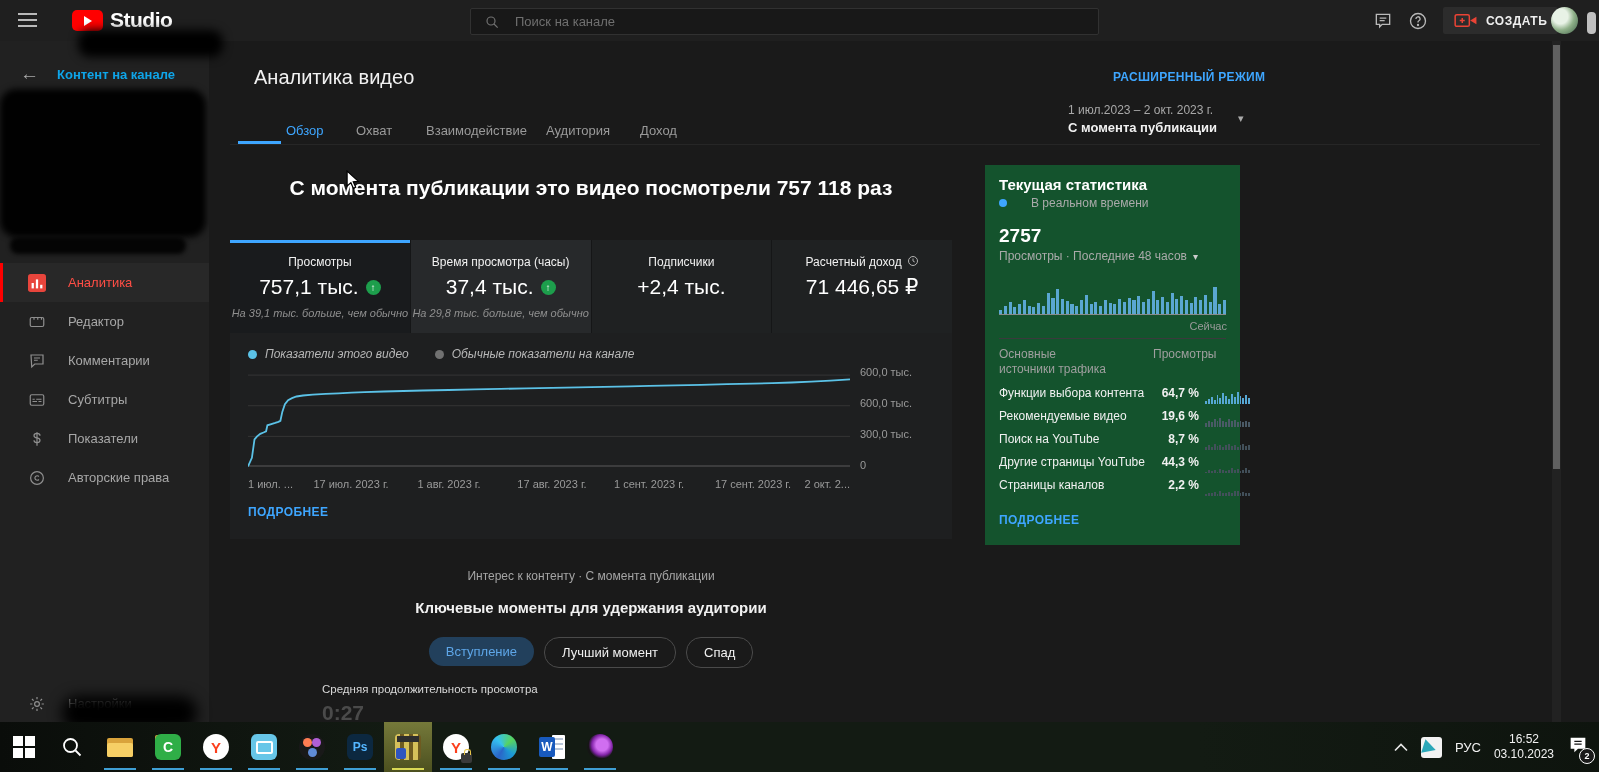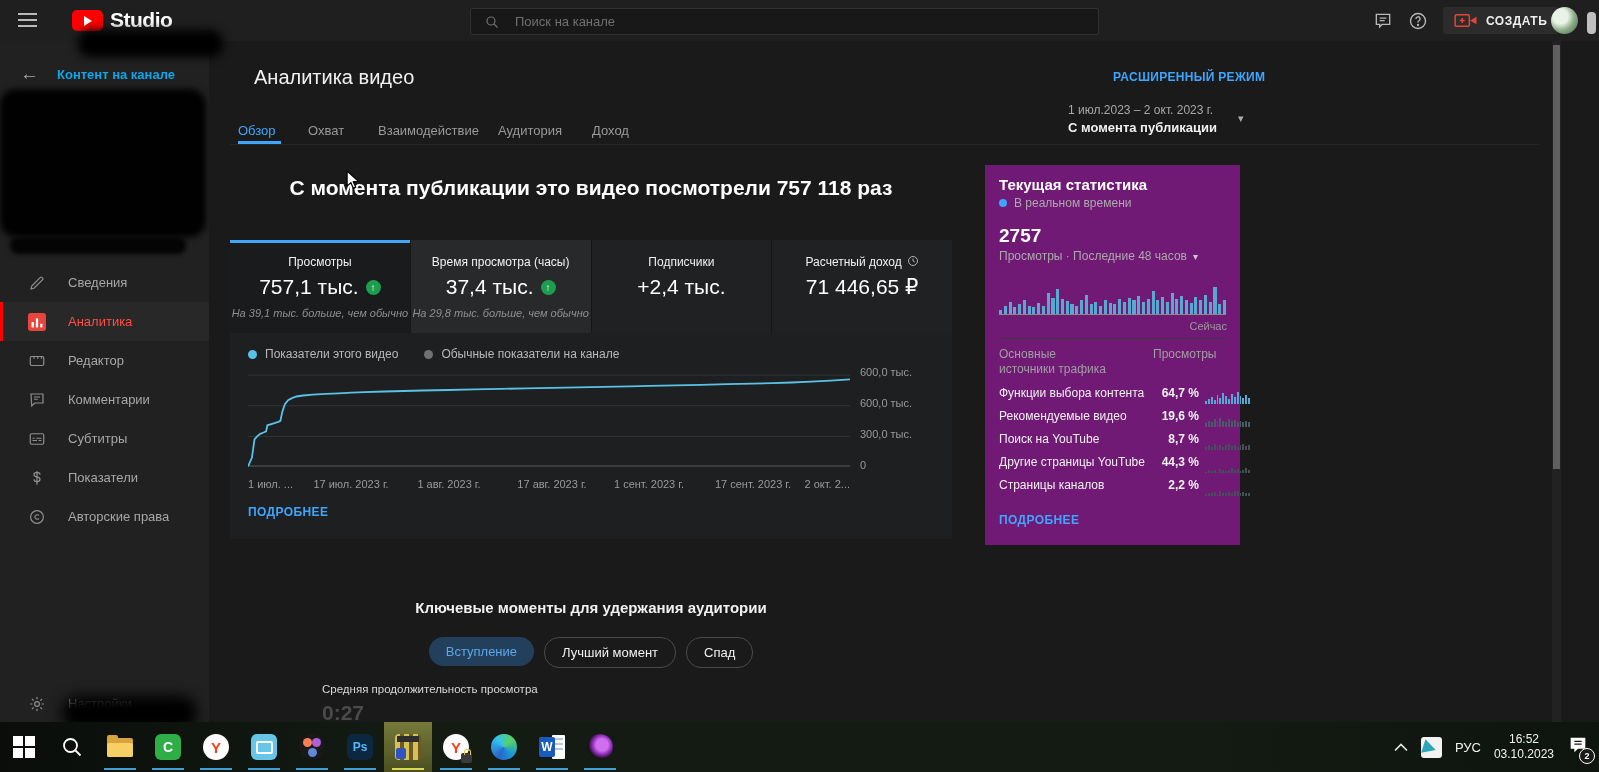--- a/index.html
+++ b/index.html
@@ -39,57 +39,57 @@
   .sb-settings{position:absolute;left:0;top:643px;width:209px;}
   .sb-partial{position:absolute;left:0;top:678px;width:209px;}
   
   .page-title{position:absolute;left:254px;top:66px;font-size:20px;font-weight:500;color:#f1f1f1;}
   .adv-link{position:absolute;left:1113px;top:70px;font-size:12px;font-weight:700;letter-spacing:.3px;color:#3ea6ff;cursor:pointer;}
   .date-box{position:absolute;left:1068px;top:103px;cursor:pointer;}
   .date-range{font-size:12px;color:#a8a8a8;}
   .date-period{font-size:13px;font-weight:700;color:#f1f1f1;margin-top:3px;}
   .date-caret{position:absolute;left:1238px;top:112px;font-size:11px;color:#aaa;cursor:pointer;}
   .tabs-line{position:absolute;left:230px;top:144px;width:1310px;height:1px;background:#262626;}
-  .tab{position:absolute;top:123px;font-size:13px;color:#9a9a9a;cursor:pointer;}
+  .tab{position:absolute;top:123px;font-size:13px;color:#9a9a9a;cursor:pointer;margin-left:48px;}
   .tab.active{color:#3ea6ff;}
   .tab-underline{position:absolute;left:238px;top:141px;width:43px;height:3px;background:#3ea6ff;}
   .headline{position:absolute;left:230px;top:176px;width:722px;text-align:center;
       font-size:21px;font-weight:700;color:#fff;}
   
   .panel{position:absolute;left:230px;top:240px;width:722px;height:299px;background:#1e1f20;}
   .metric-strip{display:flex;height:93px;}
   .m-card{flex:1;border-right:1px solid #151617;text-align:center;padding-top:15px;background:#1f2122;cursor:pointer;}
   .m-card:last-child{border-right:none;}
   .m-card.selected{background:#191b1d;box-shadow:inset 0 3px 0 #3ea6ff;}
   .m-card.hovered{background:#27292b;}
   .m-label{font-size:12px;color:#f1f1f1;}
   .m-value{font-size:21px;color:#fff;margin-top:6px;}
   .m-note{font-size:11px;font-style:italic;color:#8f8f8f;margin-top:8px;}
   .up-badge{display:inline-block;width:15px;height:15px;line-height:15px;border-radius:50%;background:#1d9e4c;
       color:#fff;font-size:10px;font-weight:700;text-align:center;vertical-align:3px;margin-left:7px;}
   .clock-ic{width:12px;height:12px;color:#b0b0b0;vertical-align:-1px;margin-left:5px;}
-  .legend{position:absolute;left:18px;top:107px;display:flex;gap:26px;font-size:12px;color:#b8b8b8;}
+  .legend{position:absolute;left:18px;top:107px;display:flex;gap:26px;font-size:12px;color:#b8b8b8;font-style:italic;}
   .legend .dot{width:9px;height:9px;border-radius:50%;display:inline-block;margin-right:8px;vertical-align:-1px;}
   .chart-wrap{position:absolute;left:18px;top:130px;width:602px;height:97px;}
   .ytick{position:absolute;left:630px;font-size:11px;color:#9a9a9a;}
   .xtick{position:absolute;top:238px;font-size:11px;color:#9a9a9a;white-space:nowrap;}
   .see-more{position:absolute;left:18px;top:265px;font-size:12px;font-weight:700;letter-spacing:.4px;color:#3ea6ff;cursor:pointer;}
   
   .km-context{position:absolute;left:230px;top:569px;width:722px;text-align:center;font-size:12px;color:#a5a5a5;}
   .km-title{position:absolute;left:230px;top:599px;width:722px;text-align:center;font-size:15px;font-weight:700;color:#f1f1f1;}
   .km-chips{position:absolute;left:230px;top:637px;width:722px;display:flex;justify-content:center;gap:10px;}
   .chip{height:29px;line-height:29px;padding:0 17px;border-radius:15px;font-size:13px;color:#f1f1f1;
       border:1px solid #4a4a4a;cursor:pointer;}
   .chip.active{border:none;background:#22405c;color:#5ea6e8;}
   .avg-label{position:absolute;left:322px;top:683px;font-size:11.5px;color:#d9d9d9;}
   .avg-value{position:absolute;left:322px;top:701px;font-size:21px;font-weight:700;color:#4a4a4a;}
   
-  .rpanel{position:absolute;left:985px;top:165px;width:255px;height:380px;background:#701a75;}
+  .rpanel{position:absolute;left:985px;top:165px;width:255px;height:380px;background:#14532d;}
   .rt-title{position:absolute;left:14px;top:11px;font-size:15px;font-weight:700;color:#fff;}
-  .rt-live{position:absolute;left:14px;top:31px;display:flex;align-items:center;gap:7px;font-size:12px;color:#aaa;}
+  .rt-live{position:absolute;left:14px;top:31px;display:flex;align-items:center;gap:24px;font-size:12px;color:#aaa;}
   .live-dot{width:8px;height:8px;border-radius:50%;background:#3ea6ff;}
   .rt-count{position:absolute;left:14px;top:60px;font-size:19px;font-weight:700;color:#fff;}
   .rt-caption{position:absolute;left:14px;top:84px;font-size:12px;color:#aaa;cursor:pointer;}
   .rt-caption .caret{font-size:10px;color:#ccc;margin-left:6px;}
   .rt-bars{position:absolute;left:14px;top:118px;width:227px;height:31px;display:flex;align-items:flex-end;gap:1.7px;
       border-bottom:1px solid #8a8a8a;}
   .rt-bars div{flex:1;}
   .rt-now{position:absolute;right:13px;top:155px;font-size:11px;color:#9a9a9a;}
   .rt-div{position:absolute;left:14px;right:14px;top:173px;height:1px;background:#3a3a3c;}
   .tr-h1{position:absolute;left:14px;top:182px;width:112px;font-size:12px;line-height:15px;color:#9f9f9f;}
@@ -199,26 +199,20 @@
     <div class="avatar"></div>
     <div class="edge-sliver"></div>
   </div>
 
   <div class="sidebar">
     <span class="sb-back">←</span>
     <span class="sb-header">Контент на канале</span>
     <div class="sb-blob1"></div>
     <div class="sb-blob2"></div>
     <div class="sb-nav">
-      <div class="sb-item">
-        <span class="ic"><svg width="18" height="18" viewBox="0 0 24 24" fill="none" stroke="currentColor" stroke-width="1.6">
-              <path d="M4 20l1-4L16.5 4.5a1.4 1.4 0 0 1 2 0l1 1a1.4 1.4 0 0 1 0 2L8 19l-4 1z"></path>
-            </svg></span>
-        <span>Сведения</span>
-      </div>
       <div class="sb-item active">
         <span class="ic"><svg width="18" height="18" viewBox="0 0 20 20">
               <rect width="20" height="20" rx="3" fill="#e8453c"></rect>
               <rect x="4" y="10" width="2.5" height="6" fill="#fff"></rect>
               <rect x="8.75" y="6" width="2.5" height="10" fill="#fff"></rect>
               <rect x="13.5" y="12" width="2.5" height="4" fill="#fff"></rect>
             </svg></span>
         <span>Аналитика</span>
       </div>
       <div class="sb-item">
@@ -342,20 +336,21 @@
     <span class="xtick" style="left:121px;transform:translateX(-50%)">17 июл. 2023 г.</span>
     <span class="xtick" style="left:219px;transform:translateX(-50%)">1 авг. 2023 г.</span>
     <span class="xtick" style="left:322px;transform:translateX(-50%)">17 авг. 2023 г.</span>
     <span class="xtick" style="left:419px;transform:translateX(-50%)">1 сент. 2023 г.</span>
     <span class="xtick" style="left:523px;transform:translateX(-50%)">17 сент. 2023 г.</span>
     <span class="xtick" style="left:620px;transform:translateX(-100%)">2 окт. 2...</span>
 
     <span class="see-more">ПОДРОБНЕЕ</span>
   </div>
 
+  <div class="km-context">Интерес к контенту · С момента публикации</div>
   <div class="km-title">Ключевые моменты для удержания аудитории</div>
   <div class="km-chips">
     <span class="chip active">Вступление</span>
     <span class="chip">Лучший момент</span>
     <span class="chip">Спад</span>
   </div>
   <div class="avg-label">Средняя продолжительность просмотра</div>
   <div class="avg-value">0:27</div>
 
   <div class="rpanel">

